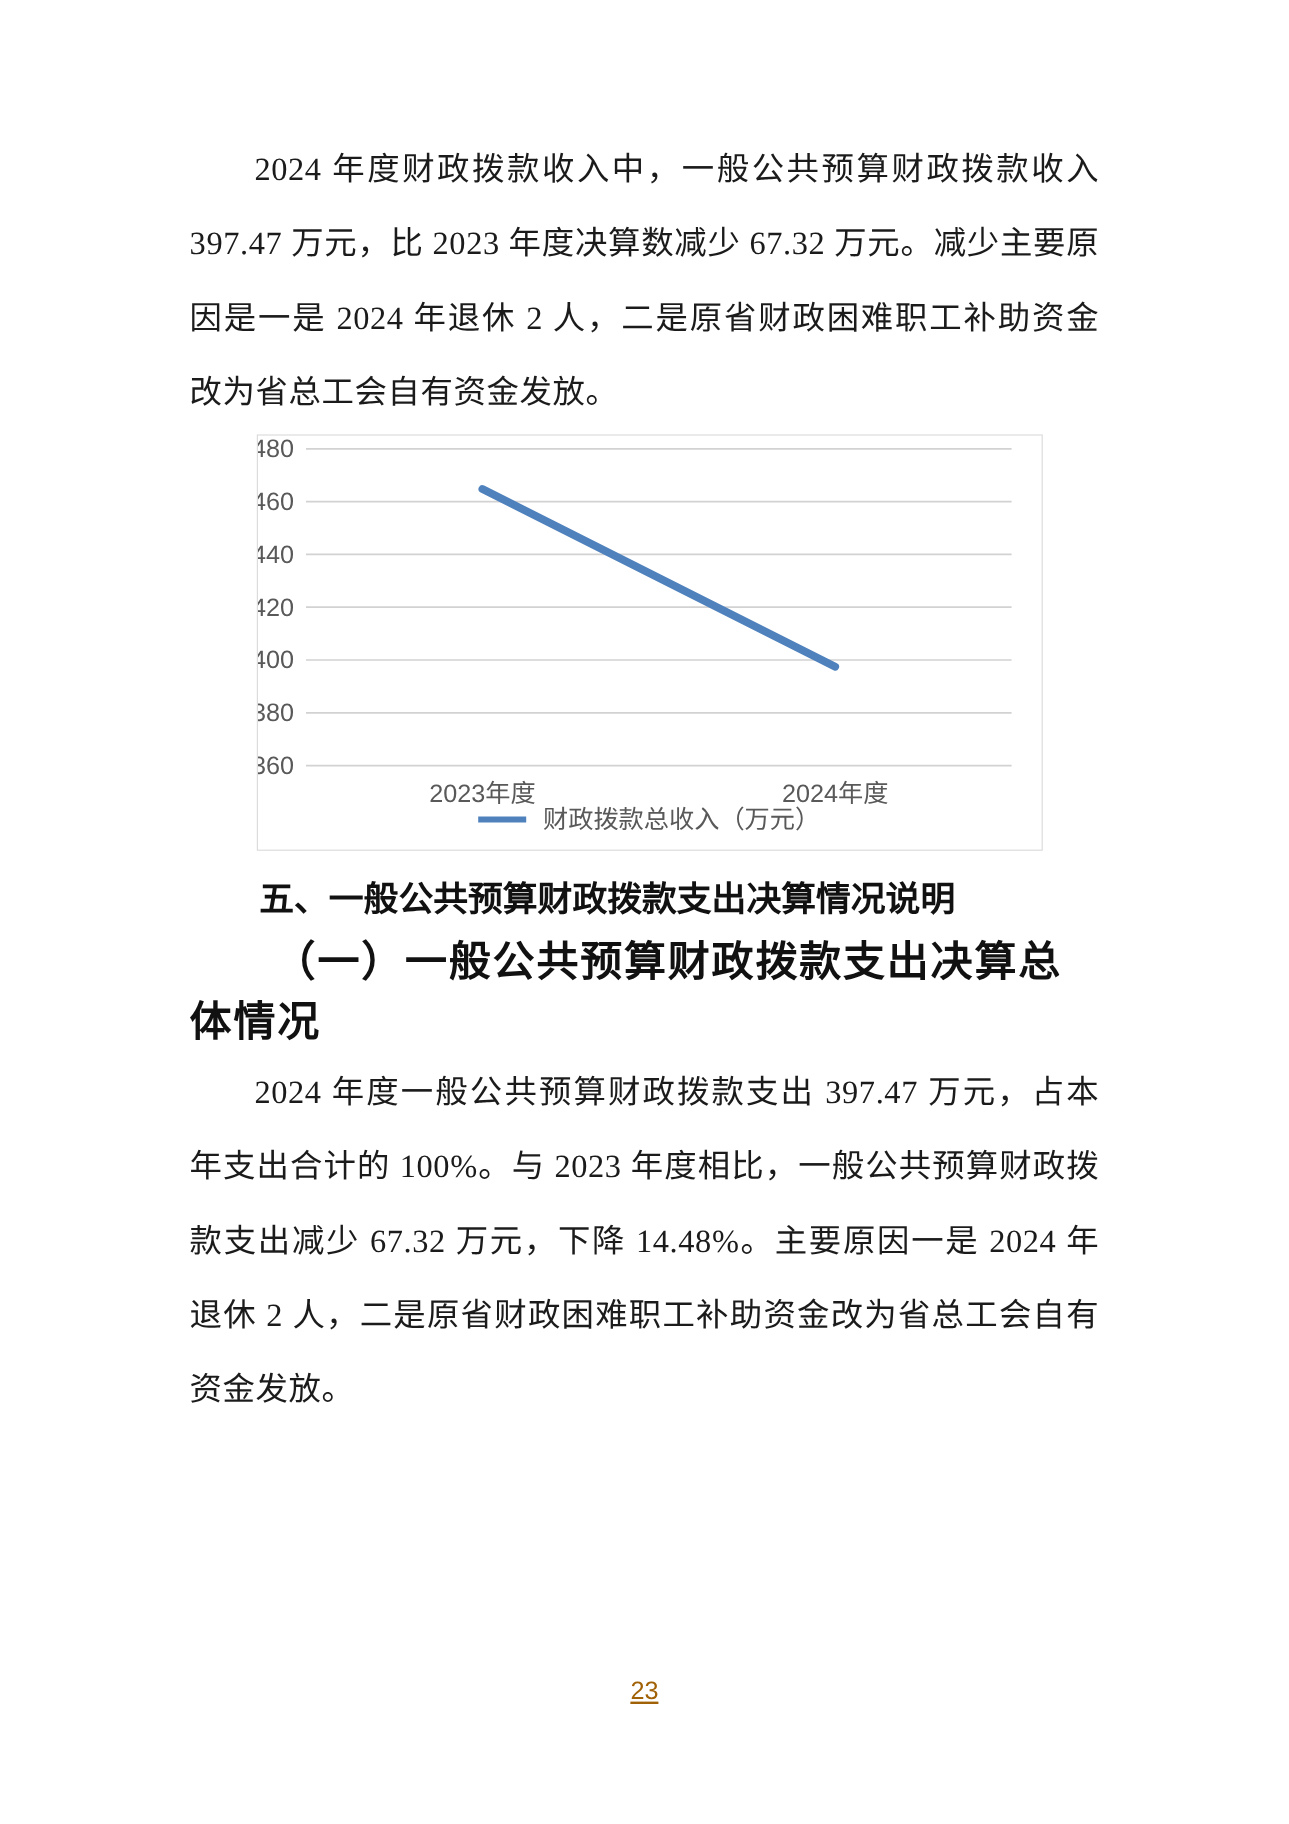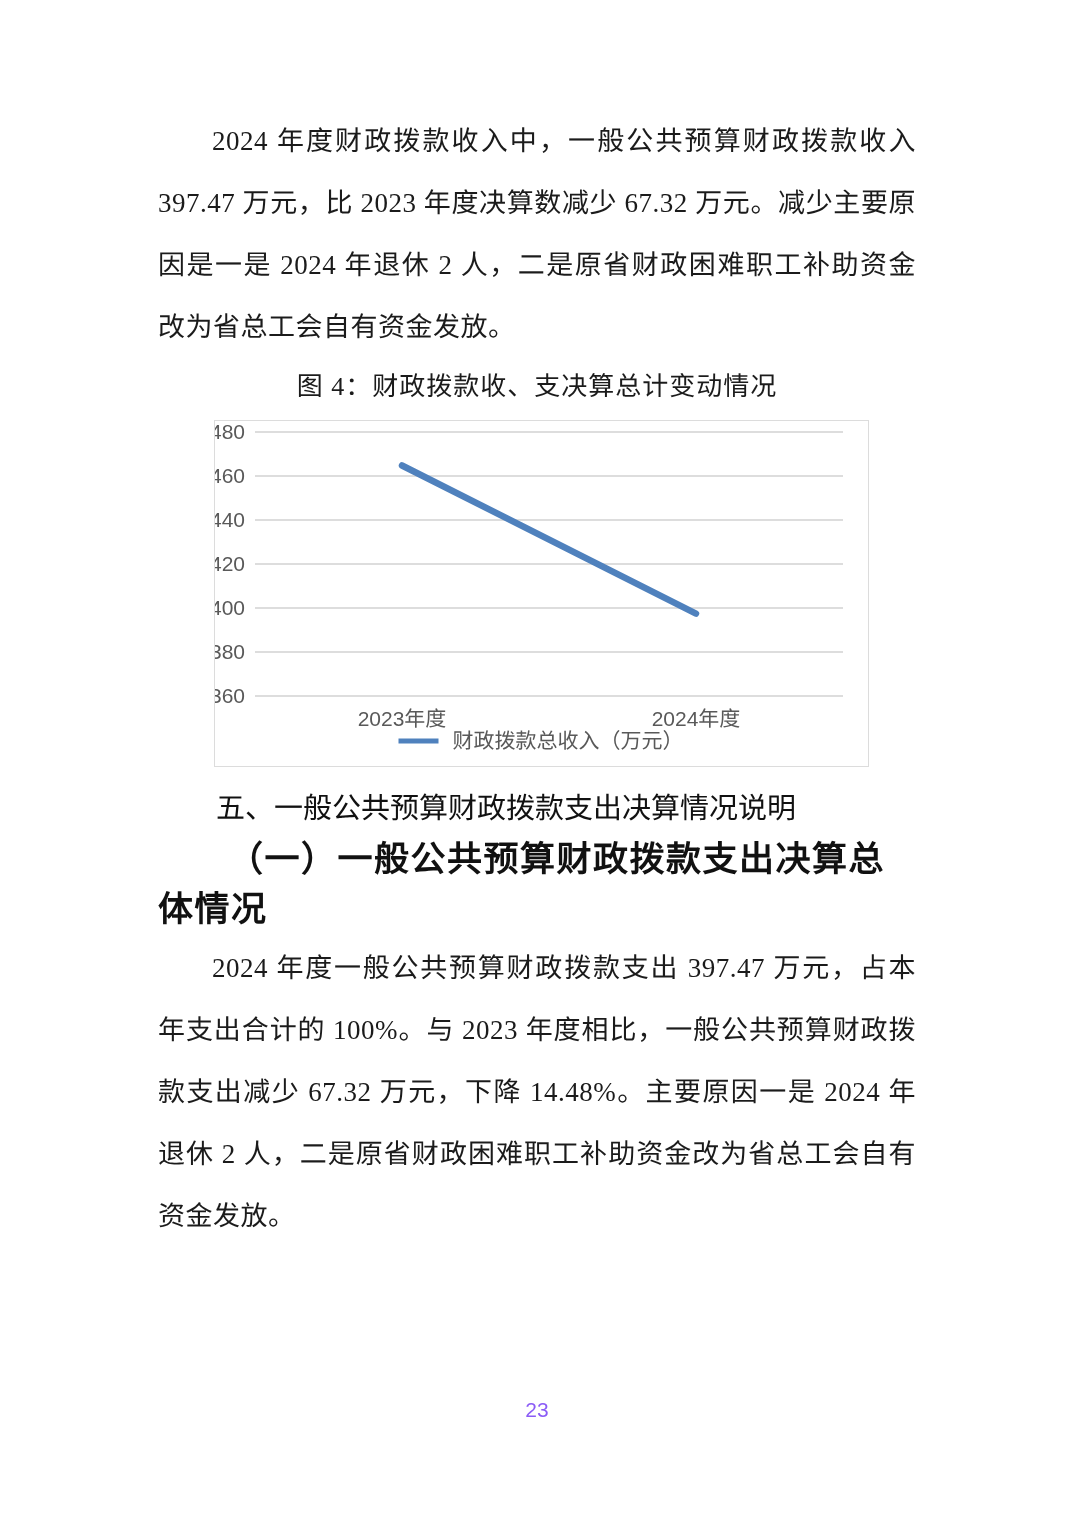--- a/index.html
+++ b/index.html
@@ -47,21 +47,21 @@
   }
   .chart-box svg { display: block; }
   .tick {
     font-family: "Liberation Sans", "DejaVu Sans", sans-serif;
     font-size: 21px;
     fill: #595959;
   }
   h2.sec {
     margin: 16px 0 0 0;
     font-family: "Liberation Sans", "DejaVu Sans", sans-serif;
-    font-weight: normal;
+    font-weight: bold;
     font-size: 29px;
     line-height: 50px;
     text-indent: 2em;
     color: #111111;
   }
   h3.sub {
     margin: 2px 0 0 0;
     font-family: "Liberation Serif", "DejaVu Serif", serif;
     font-weight: bold;
     font-size: 35px;
@@ -73,32 +73,32 @@
   h3.sub.spaced { margin-top: 14px; }
   p.after-head { margin-top: 2px; }
   .page-number {
     position: absolute;
     top: 1398px;
     left: 0;
     width: 100%;
     text-align: center;
     font-family: "Liberation Sans", "DejaVu Sans", sans-serif;
     font-size: 21px;
-    color: #8b5cf6;
+    color: #a16207;
+    text-decoration: underline;
   }
 </style>
 </head>
 <body>
 
 <div class="content">
 
 
   <p class="body-par indent">2024 年度财政拨款收入中，一般公共预算财政拨款收入 397.47 万元，比 2023 年度决算数减少 67.32 万元。减少主要原因是一是 2024 年退休 2 人，二是原省财政困难职工补助资金改为省总工会自有资金发放。</p>
 
-  <div class="figure-caption">图 4：财政拨款收、支决算总计变动情况</div>
 
   <div class="chart-box">
     <svg width="652" height="344" viewBox="0 0 652 344" xmlns="http://www.w3.org/2000/svg">
         <line x1="40" x2="628" y1="275.0" y2="275.0" stroke="#d2d2d2" stroke-width="1.4"></line>
         <text class="tick" x="30" y="282.0" text-anchor="end">360</text>
         <line x1="40" x2="628" y1="231.0" y2="231.0" stroke="#d2d2d2" stroke-width="1.4"></line>
         <text class="tick" x="30" y="238.0" text-anchor="end">380</text>
         <line x1="40" x2="628" y1="187.0" y2="187.0" stroke="#d2d2d2" stroke-width="1.4"></line>
         <text class="tick" x="30" y="194.0" text-anchor="end">400</text>
         <line x1="40" x2="628" y1="143.0" y2="143.0" stroke="#d2d2d2" stroke-width="1.4"></line>

